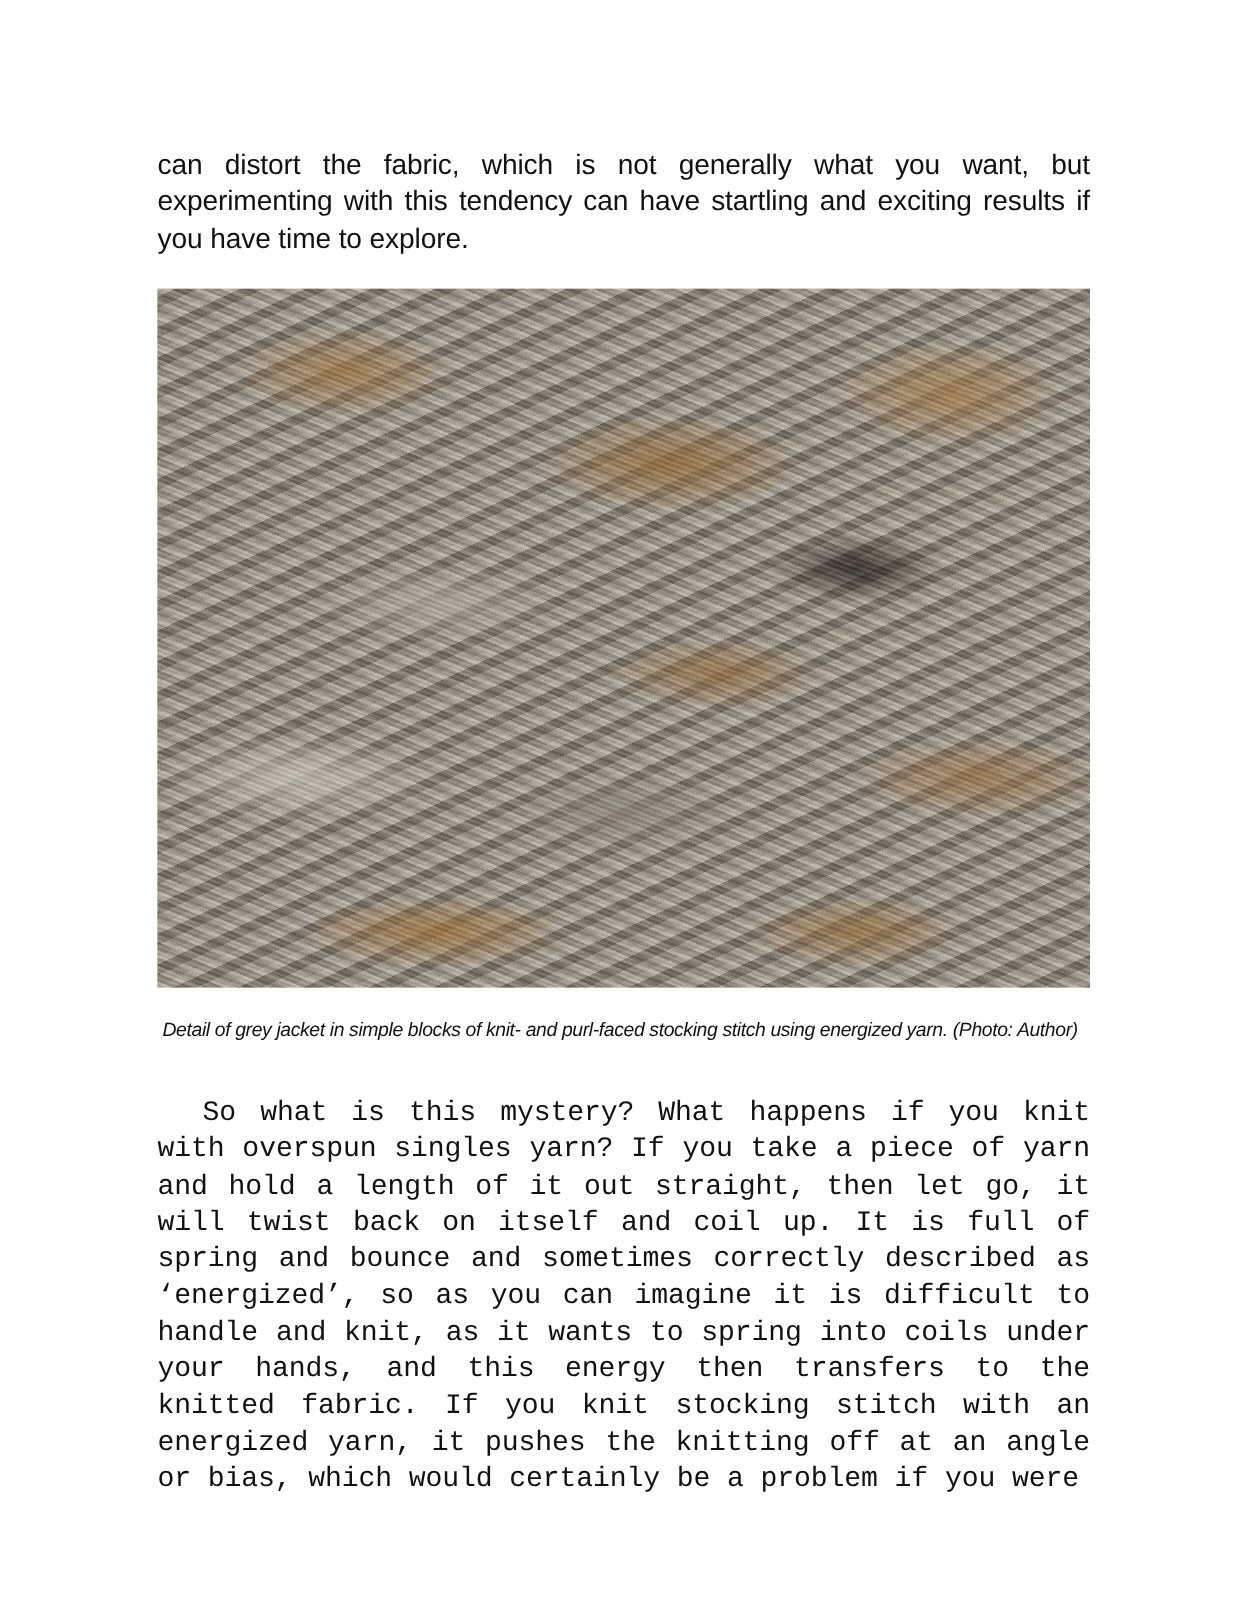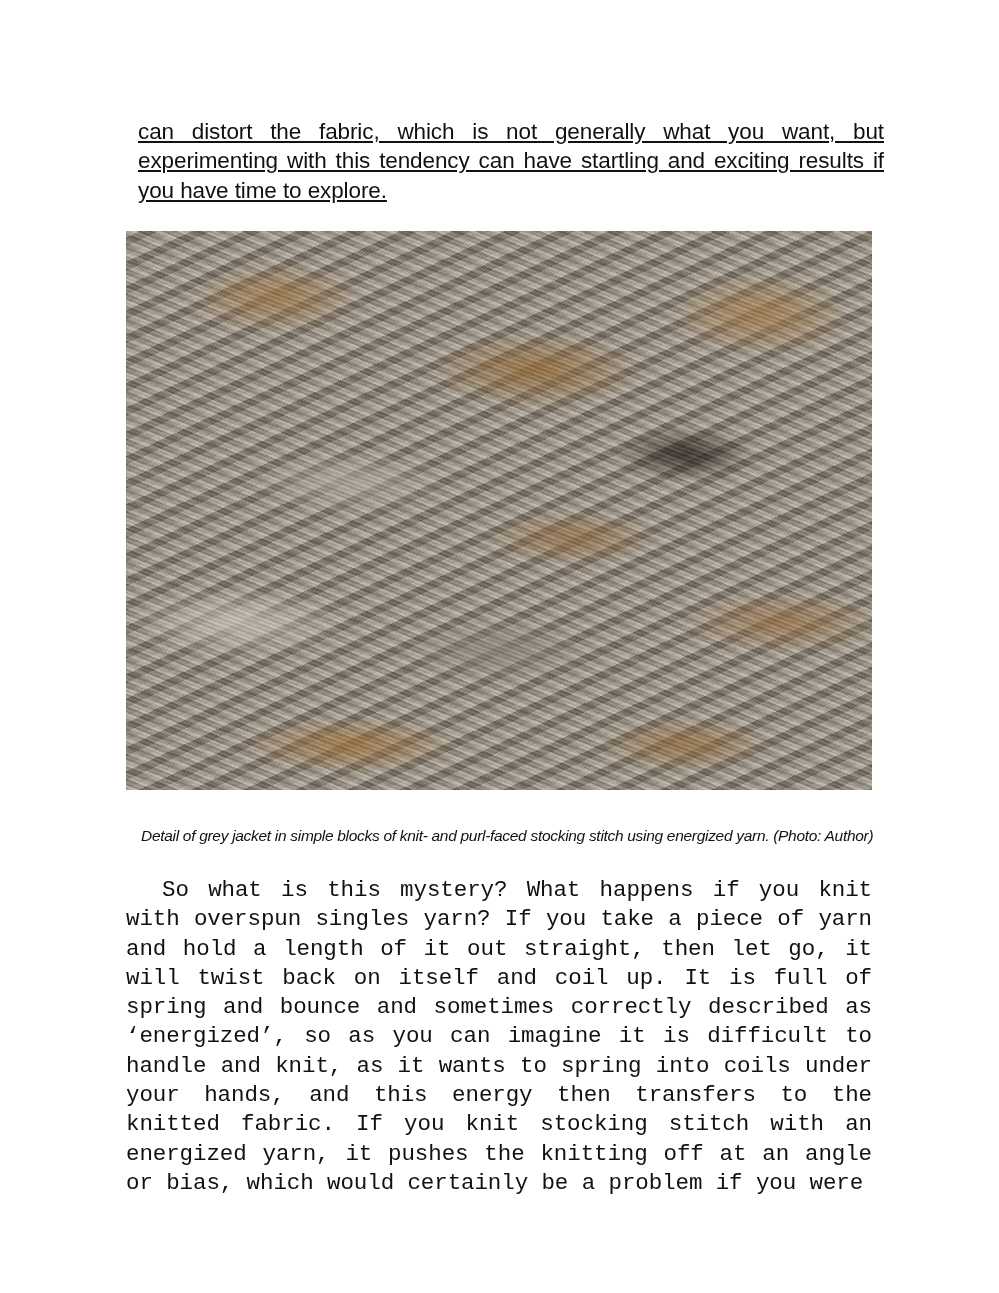--- a/index.html
+++ b/index.html
@@ -24,23 +24,22 @@
     .para {
       font-size: 22.5px;
       line-height: 29.3px;
       text-align: justify;
       margin: 0;
       letter-spacing: -0.1px;
     }
     .para-top {
       position: absolute;
       top: 117px;
-      left: 12px;
+      left: 0;
       width: 746px;
-      text-decoration: underline;
     }
     .para-bottom {
       position: absolute;
       top: 876px;
       left: 0;
       width: 746px;
       text-indent: 36px;
       font-family: Liberation Mono, monospace;
     }
     .photo {
@@ -73,21 +72,21 @@
       background: repeating-linear-gradient(200deg, rgba(255,255,255,0.08) 0 2px, rgba(0,0,0,0.08) 2px 4px);
     }
     .caption {
       position: absolute;
       top: 811px;
       left: 0;
       width: 740px;
       font-size: 15.5px;
       line-height: 20px;
       font-style: italic;
-      margin: 15px;
+      margin: 4px;
       letter-spacing: -0.3px;
       color: #111;
     }
   </style>
 </head>
 <body>
 
 <div class="page">
   <p class="para para-top">can distort the fabric, which is not generally what you want, but experimenting with this tendency can have startling and exciting results if you have time to explore.</p>
 

